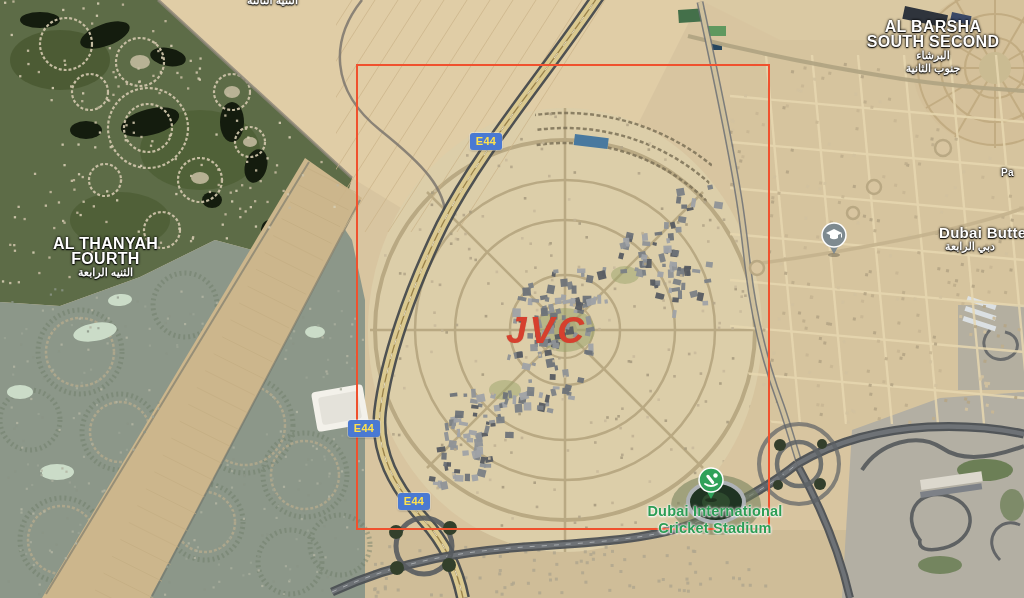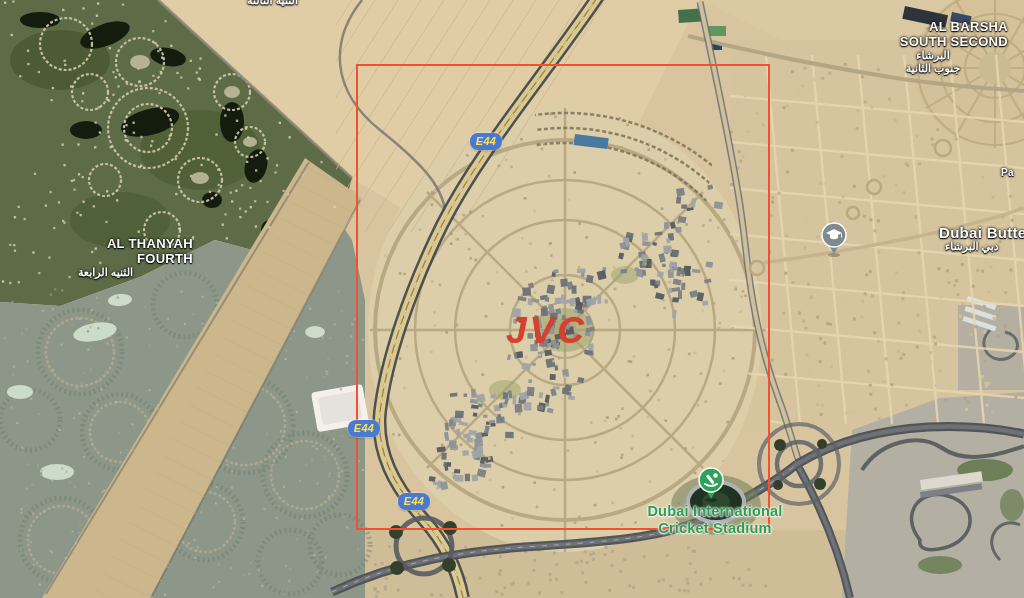--- a/index.html
+++ b/index.html
@@ -8,21 +8,21 @@
     font-family:"Liberation Sans",sans-serif;background:#d8c5a0;
   }
   .viewport svg.art{position:absolute;left:0;top:0;}
   .sel-rect{
     position:absolute;left:356px;top:64px;width:414px;height:466px;
     border:2px solid var(--selection-rectangle,#f0512e);box-sizing:border-box;z-index:4;
   }
   .lbl{position:absolute;font-weight:700;color:#fff;text-align:center;z-index:6;
     text-shadow:0 0 2px rgba(0,0,0,.95),0 0 3px rgba(0,0,0,.85),0 1px 1px rgba(0,0,0,.9);
     letter-spacing:.3px;white-space:nowrap;}
-  .lbl .en{font-size:13px;line-height:15px;display:block;text-align:right;}
+  .lbl .en{font-size:16px;line-height:15px;display:block;}
   .lbl .ar{font-size:11px;line-height:13px;display:block;font-weight:700;}
   #lbl-albarsha{left:858px;top:19px;width:150px;}
   #lbl-althanyah{left:18px;top:236px;width:175px;}
   #lbl-top-partial{left:225px;top:-6px;width:95px;}
   #lbl-pa{left:1001px;top:167px;font-size:10px;}
   #lbl-butterfly{left:939px;top:224px;font-size:15px;text-align:left;}
   #lbl-butterfly-ar{left:945px;top:240px;font-size:11px;direction:rtl;text-align:left;}
   #lbl-jvc{
     position:absolute;left:506px;top:310px;z-index:6;
     font-size:37px;font-style:italic;font-weight:700;letter-spacing:3px;
@@ -31,23 +31,22 @@
   #lbl-stadium{
     position:absolute;left:614px;top:503px;width:202px;z-index:6;text-align:center;
     color:var(--poi-green,#2d9d55);font-weight:700;font-size:14.5px;line-height:17px;
     text-shadow:0 0 2px #fff,0 0 3px #fff,0 1px 2px rgba(255,255,255,.9);
     letter-spacing:.2px;
   }
   .badge{
     position:absolute;width:32px;height:17px;z-index:5;
     background:var(--badge-bg,#4a79d2);color:var(--badge-text,#ffe14d);
     font-size:11px;font-weight:700;text-align:center;line-height:17px;
-    border-radius:8px;letter-spacing:.3px;
+    border-radius:3px;letter-spacing:.3px;
     box-shadow:0 0 0 1px rgba(255,255,255,.35),0 1px 2px rgba(0,0,0,.35);
-    font-style:italic;
   }
   #badge1{left:470px;top:133px;} #badge2{left:348px;top:420px;} #badge3{left:398px;top:493px;}
   .pin{position:absolute;z-index:7;}
   #pin-cricket{left:696px;top:466px;}
   #pin-school{left:819px;top:221px;}
 </style>
 </head>
 <body>
 
 <div class="viewport">
@@ -1523,21 +1522,21 @@
     <span class="ar">الثنيه الرابعة</span>
   </div>
 
   <div class="lbl" id="lbl-top-partial">
     <span class="ar">الثنيه الثالثة</span>
   </div>
 
   <div class="lbl" id="lbl-pa">Pa</div>
 
   <div class="lbl" id="lbl-butterfly">Dubai Butter</div>
-  <div class="lbl" id="lbl-butterfly-ar">دبي البرشاء</div>
+  <div class="lbl" id="lbl-butterfly-ar">دبي الرابعة</div>
 
   <div id="lbl-stadium">
     <div>Dubai International</div>
     <div>Cricket Stadium</div>
   </div>
 
   <div id="lbl-jvc">JVC</div>
 
   <div class="badge" id="badge1">E44</div>
   <div class="badge" id="badge2">E44</div>

